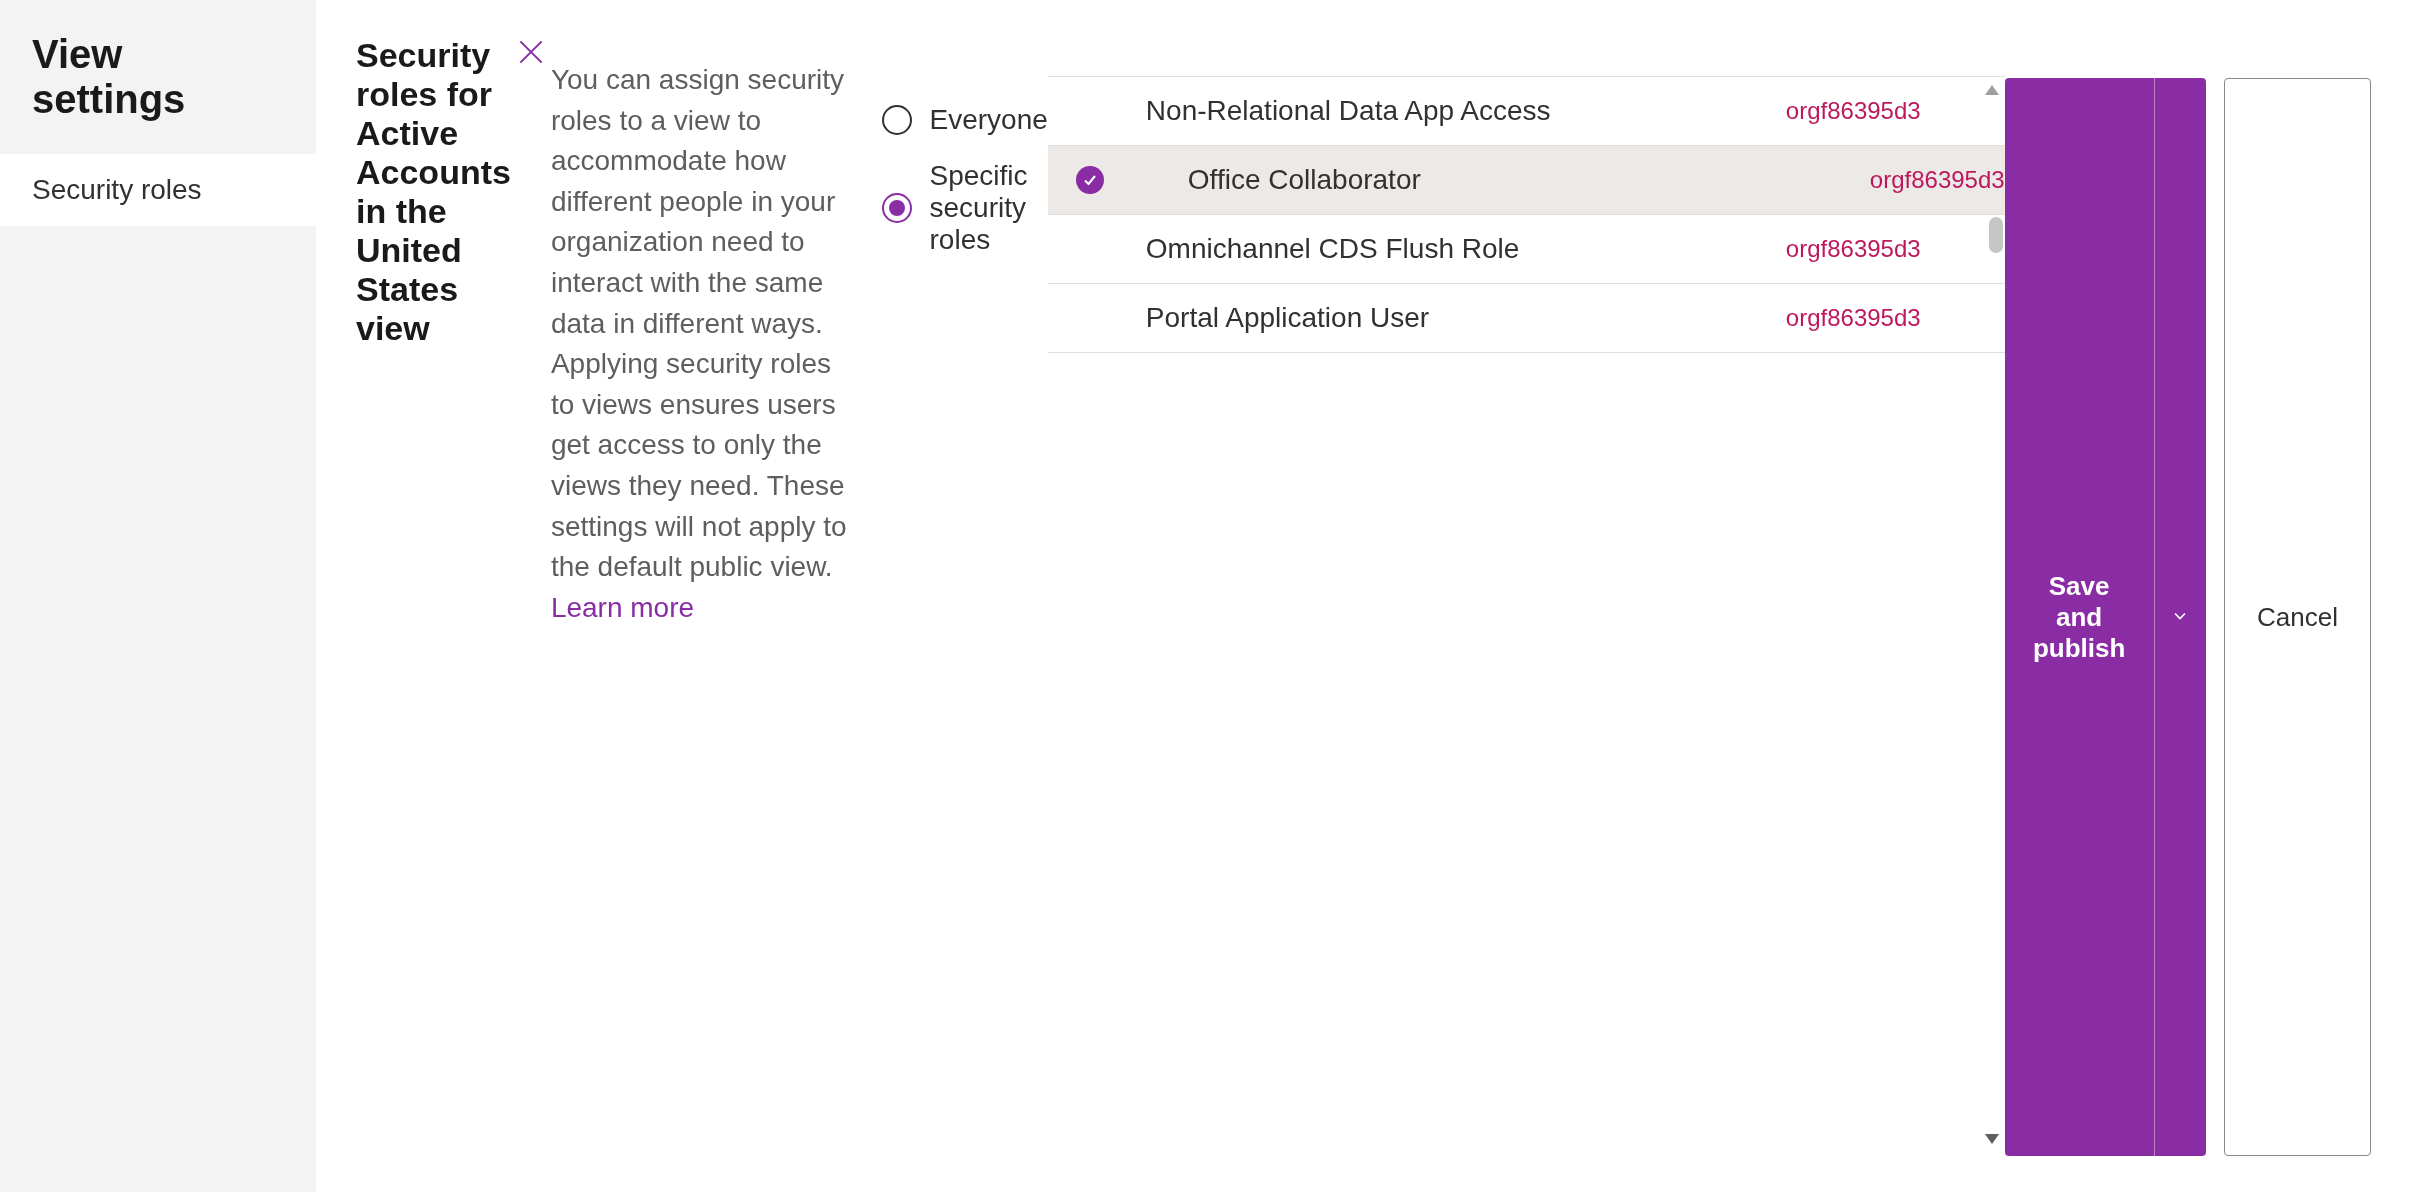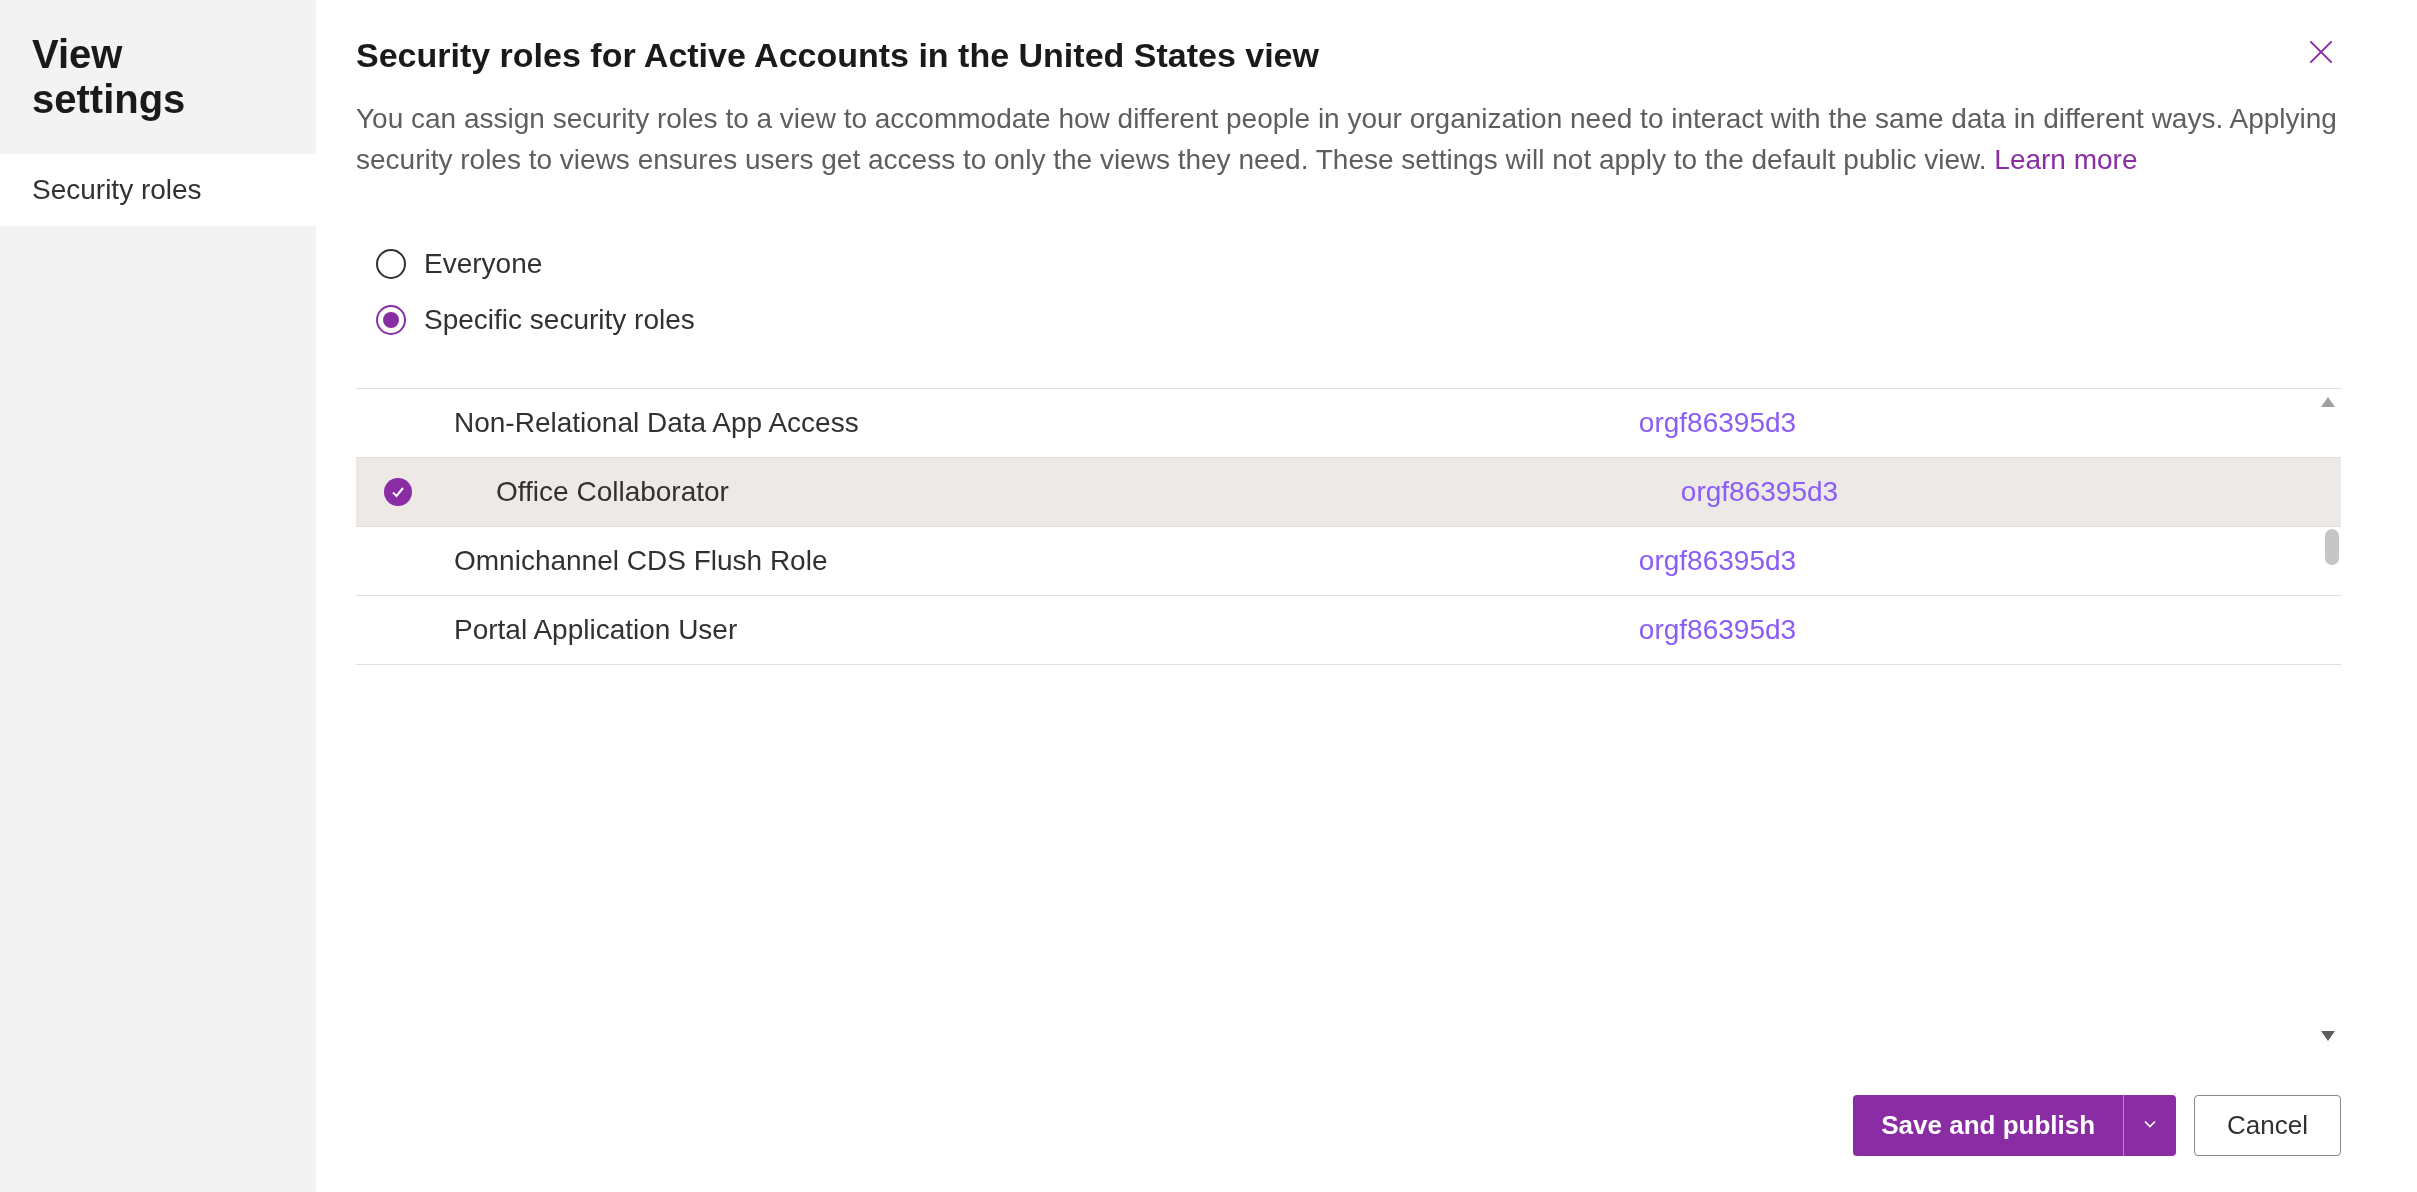--- a/index.html
+++ b/index.html
@@ -33,24 +33,24 @@
     }
     .sidebar-item {
       background: #ffffff;
       padding: 20px 32px;
       font-size: 28px;
       color: #323130;
       cursor: pointer;
     }
     .main {
       flex: 1;
-      padding: 36px 76px 36px 40px;
+      padding: 36px 46px 36px 40px;
       position: relative;
       display: flex;
-      flex-direction: column;
+      flex-direction: row;
     }
     .header-row {
       display: flex;
       justify-content: space-between;
       align-items: flex-start;
     }
     .main-title {
       font-size: 34px;
       font-weight: 600;
       color: #1b1a19;
@@ -158,23 +158,22 @@
       width: 16px;
       height: 16px;
     }
     .name-cell {
       flex: 0 0 640px;
       font-size: 28px;
       color: #323130;
     }
     .org-cell {
       flex: 1;
-      font-size: 28px;
-      color: #8b5cf6;
-      text-align: center;
+      font-size: 24px;
+      color: #be185d;
     }
     .scroll-up-arrow {
       position: absolute;
       right: 4px;
       top: 6px;
       color: #a19f9d;
       cursor: pointer;
     }
     .scroll-down-arrow {
       position: absolute;

